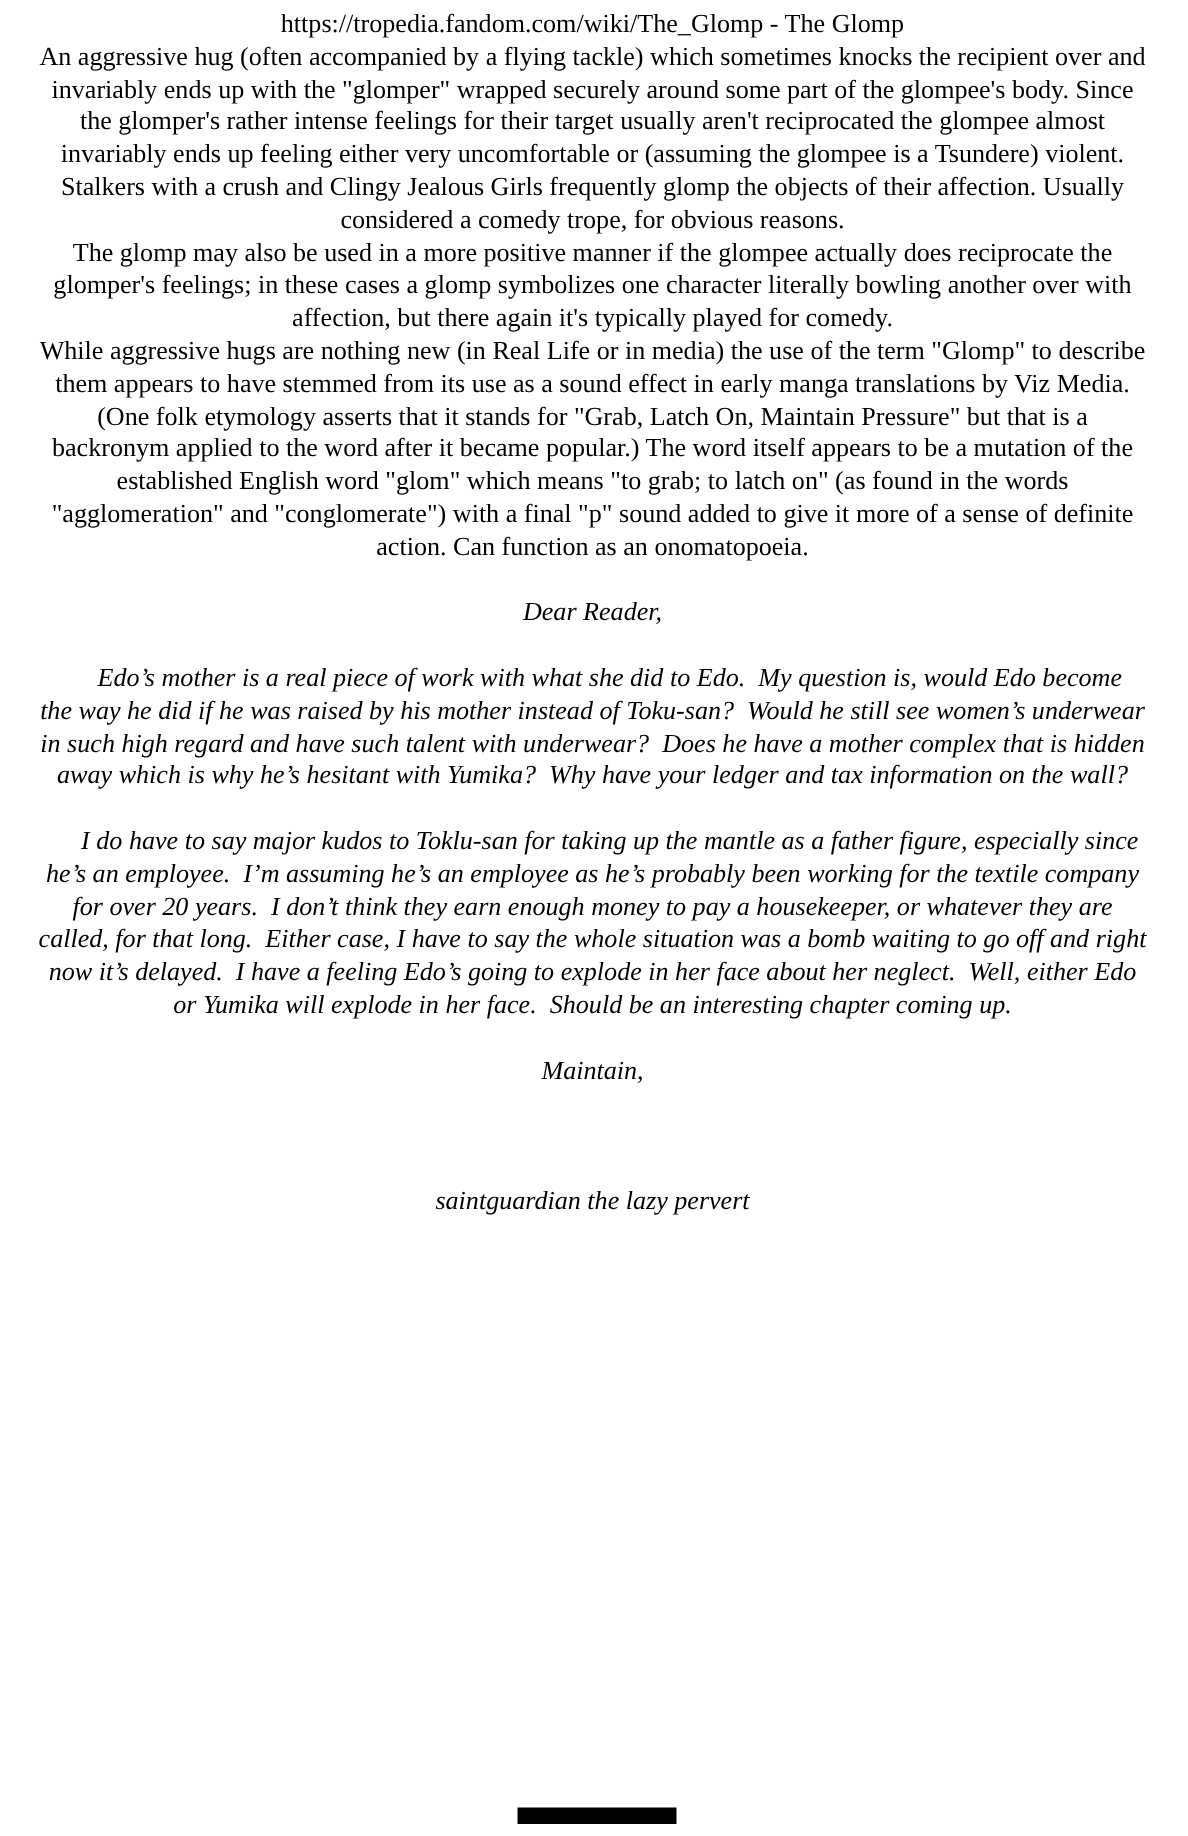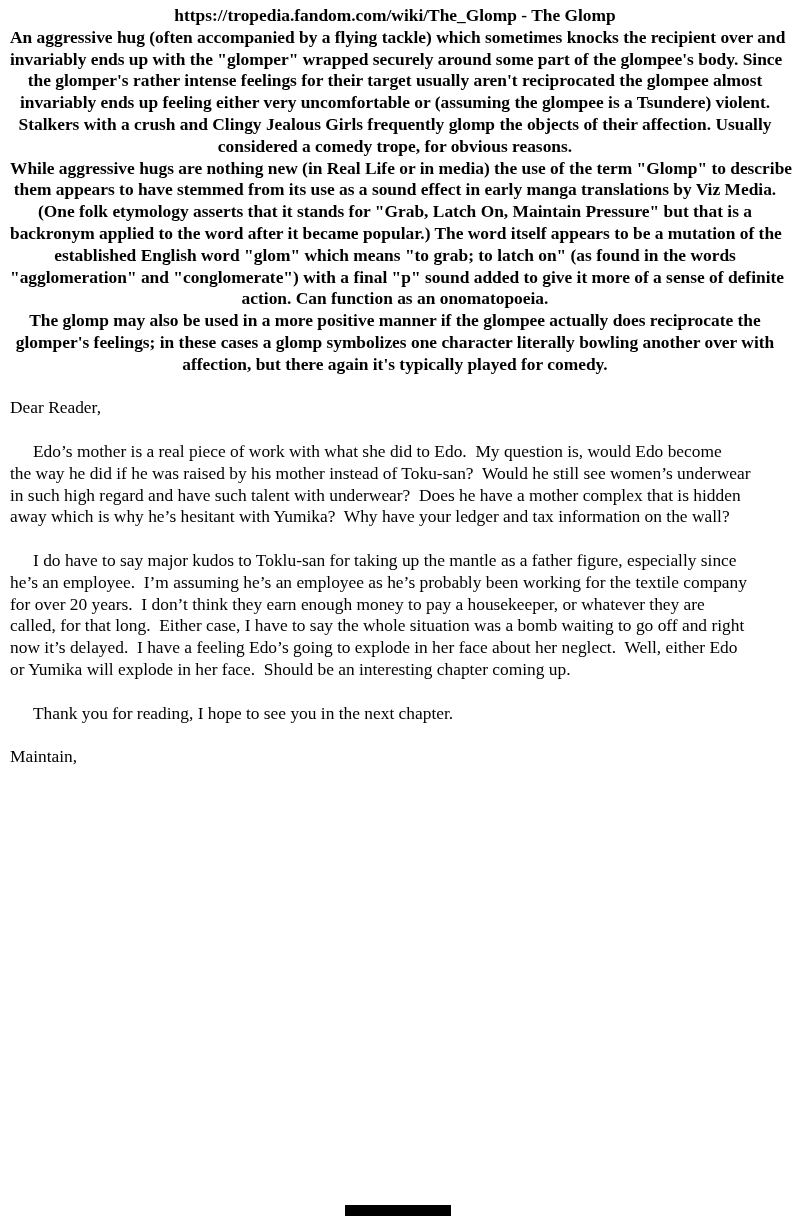--- a/index.html
+++ b/index.html
@@ -23,25 +23,25 @@
     top: 0; left: 0;
     width: 792px;
     height: 1224px;
     padding: 5px 12px 0 10px;
     box-sizing: border-box;
     overflow: hidden;
   }
   .center {
     text-align: center;
     white-space: pre;
-    font-weight: bold;
   }
   .left {
-    text-align: left;
+    text-align: center;
     white-space: pre;
+    font-style: italic;
   }
   .indent {
     text-indent: 23px;
   }
   .gap {
     margin-top: 21.8px;
   }
   .end-bar {
     position: absolute;
     left: 345px;
@@ -58,51 +58,51 @@
 
   <div class="center">https://tropedia.fandom.com/wiki/The_Glomp - The Glomp</div>
 
   <div class="center">An aggressive hug (often accompanied by a flying tackle) which sometimes knocks the recipient over and
 invariably ends up with the "glomper" wrapped securely around some part of the glompee's body. Since
 the glomper's rather intense feelings for their target usually aren't reciprocated the glompee almost
 invariably ends up feeling either very uncomfortable or (assuming the glompee is a Tsundere) violent.
 Stalkers with a crush and Clingy Jealous Girls frequently glomp the objects of their affection. Usually
 considered a comedy trope, for obvious reasons.</div>
 
+  <div class="center">The glomp may also be used in a more positive manner if the glompee actually does reciprocate the
+glomper's feelings; in these cases a glomp symbolizes one character literally bowling another over with
+affection, but there again it's typically played for comedy.</div>
+
   <div class="center">While aggressive hugs are nothing new (in Real Life or in media) the use of the term "Glomp" to describe
 them appears to have stemmed from its use as a sound effect in early manga translations by Viz Media.
 (One folk etymology asserts that it stands for "Grab, Latch On, Maintain Pressure" but that is a
 backronym applied to the word after it became popular.) The word itself appears to be a mutation of the
 established English word "glom" which means "to grab; to latch on" (as found in the words
 "agglomeration" and "conglomerate") with a final "p" sound added to give it more of a sense of definite
 action. Can function as an onomatopoeia.</div>
-
-  <div class="center">The glomp may also be used in a more positive manner if the glompee actually does reciprocate the
-glomper's feelings; in these cases a glomp symbolizes one character literally bowling another over with
-affection, but there again it's typically played for comedy.</div>
 
 
   <div class="left gap">Dear Reader,</div>
 
   <div class="left gap indent">Edo’s mother is a real piece of work with what she did to Edo.  My question is, would Edo become
 the way he did if he was raised by his mother instead of Toku-san?  Would he still see women’s underwear
 in such high regard and have such talent with underwear?  Does he have a mother complex that is hidden
 away which is why he’s hesitant with Yumika?  Why have your ledger and tax information on the wall?</div>
 
   <div class="left gap indent">I do have to say major kudos to Toklu-san for taking up the mantle as a father figure, especially since
 he’s an employee.  I’m assuming he’s an employee as he’s probably been working for the textile company
 for over 20 years.  I don’t think they earn enough money to pay a housekeeper, or whatever they are
 called, for that long.  Either case, I have to say the whole situation was a bomb waiting to go off and right
 now it’s delayed.  I have a feeling Edo’s going to explode in her face about her neglect.  Well, either Edo
 or Yumika will explode in her face.  Should be an interesting chapter coming up.</div>
 
 
-  <div class="left gap indent">Thank you for reading, I hope to see you in the next chapter.</div>
 
   <div class="left gap">Maintain,</div>
 
   <div class="left gap">
+    <div class="left">saintguardian the lazy pervert</div>
   </div>
 
 
 </div>
 
 <div class="end-bar"></div>
 
 </body></html>

